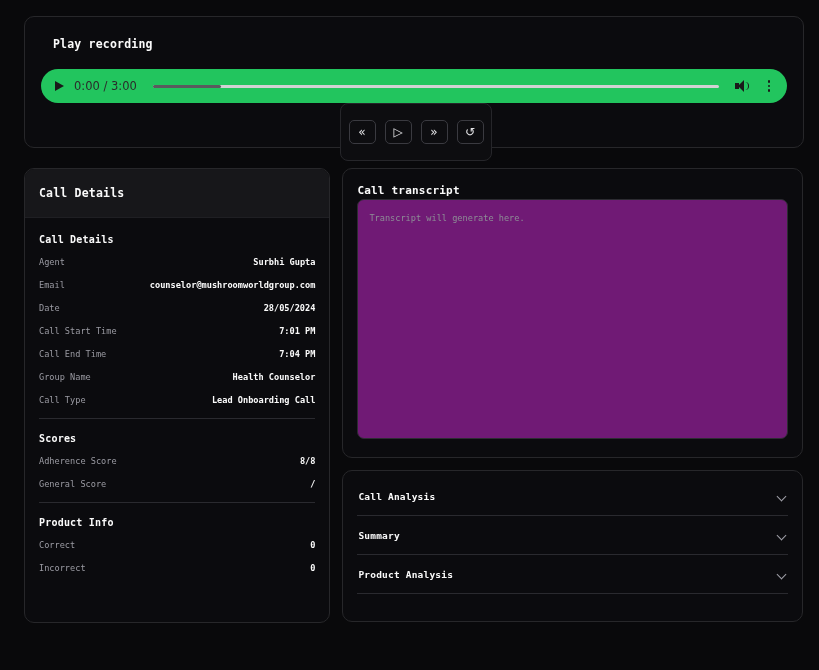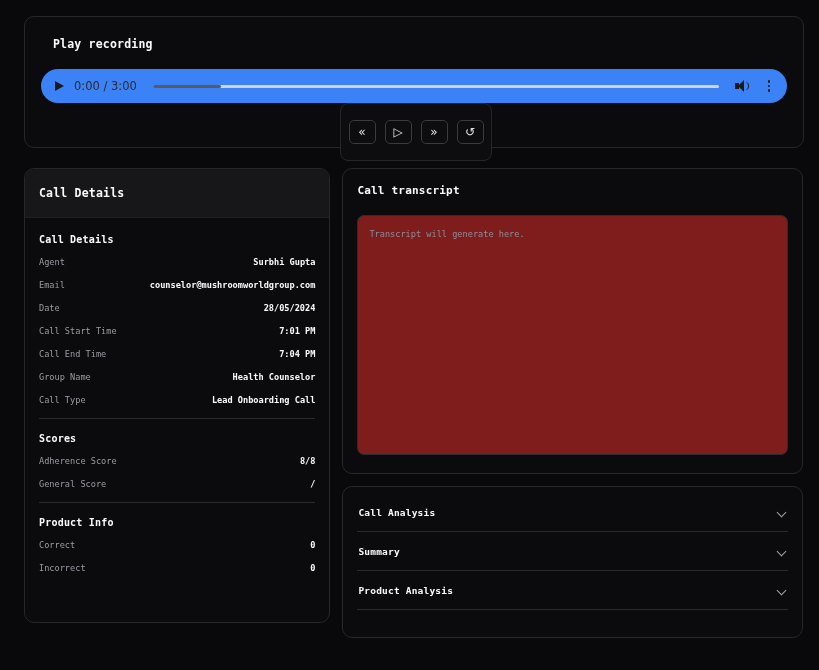--- a/index.html
+++ b/index.html
@@ -37,21 +37,21 @@
     font-size: 11.5px;
     font-weight: bold;
     color: #fafafa;
     letter-spacing: .2px;
     margin: 0 0 18px 14px;
   }
 
   
   .audio-bar {
     height: 34px;
-    background: #3b82f6;
+    background: #22c55e;
     border-radius: 17px;
     display: flex;
     align-items: center;
     padding: 0 12px 0 14px;
     gap: 10px;
     margin: 0 2px;
   }
   .audio-play {
     width: 0; height: 0;
     border-left: 9px solid #1a1a1a;
@@ -217,28 +217,28 @@
     width: 463px;
     display: flex;
     flex-direction: column;
     gap: 12px;
   }
   .transcript-card { padding: 15px 14px 18px 14px; }
   .transcript-card h2 {
     font-size: 11px;
     font-weight: bold;
     color: #fafafa;
-    margin-bottom: 18px;
+    margin-bottom: 2px;
     letter-spacing: .2px;
   }
   .transcript-box {
     height: 240px;
     border: 1px solid #2c2c31;
     border-radius: 7px;
-    background: #7f1d1d;
+    background: #701a75;
     padding: 12px 11px;
     color: #8d8d96;
     font-size: 8.6px;
     line-height: 1.5;
     overflow: auto;
     cursor: text;
   }
 
   .accordion-card {
     padding: 6px 14px 0 14px;

